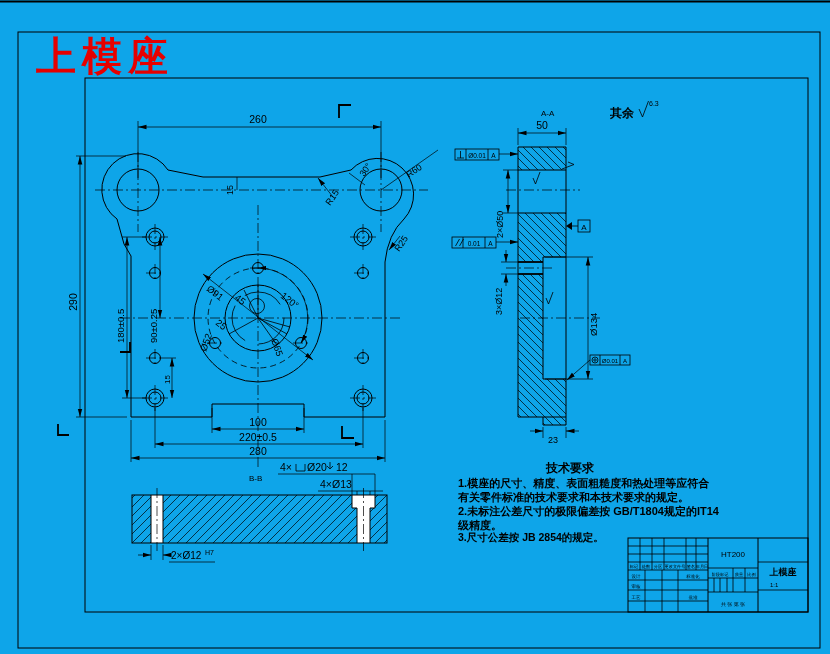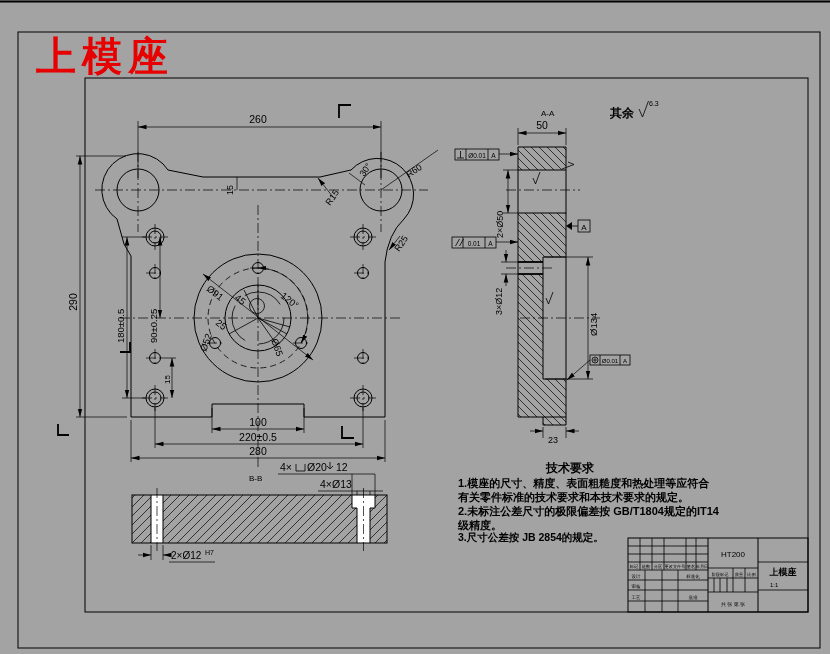--- a/index.html
+++ b/index.html
@@ -1,16 +1,16 @@
 <!DOCTYPE html>
 <html><head>
 <meta charset="utf-8">
 <style>
   html,body{margin:0;padding:0;background:#fff;}
-  #sheet{width:830px;height:654px;position:relative;background:#a3a3a3;font-family:"Liberation Sans",sans-serif;}
+  #sheet{width:830px;height:654px;position:relative;background:#0ea5e9;font-family:"Liberation Sans",sans-serif;}
   svg text{fill:#000;font-family:"Liberation Sans",sans-serif;}
   .ln{stroke:#000;stroke-width:1;fill:none;}
   .thin{stroke:#000;stroke-width:0.8;fill:none;}
   .thk{stroke:#000;stroke-width:1.8;fill:none;}
   .cl{stroke:#000;stroke-width:0.7;fill:none;stroke-dasharray:10 3 2 3;}
   .dash{stroke:#000;stroke-width:0.8;fill:none;stroke-dasharray:6 4;}
   .dim{stroke:#000;stroke-width:0.7;fill:none;}
   .dt{font-size:10.5px;}
   .ds{font-size:9px;}
   .cn{font-weight:bold;}

